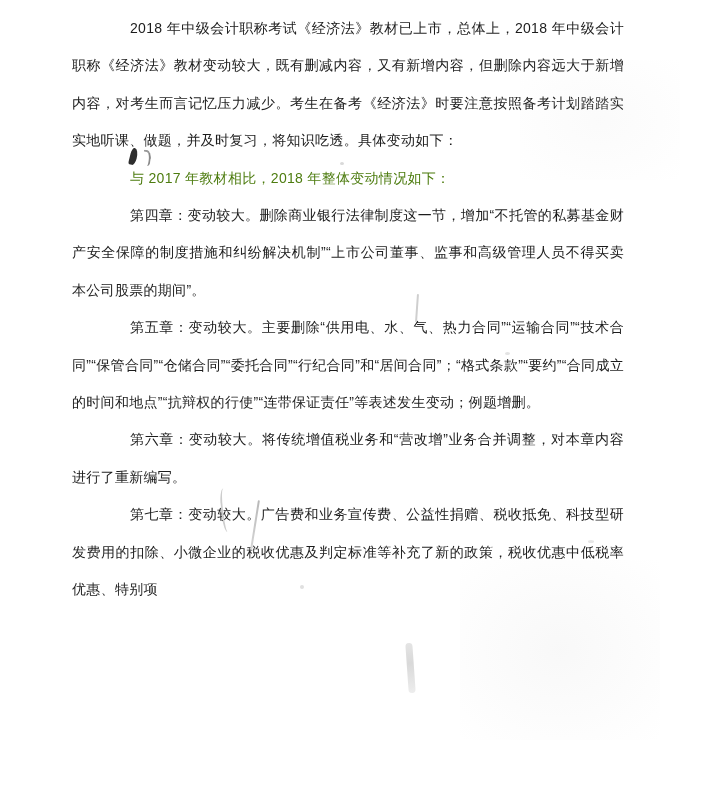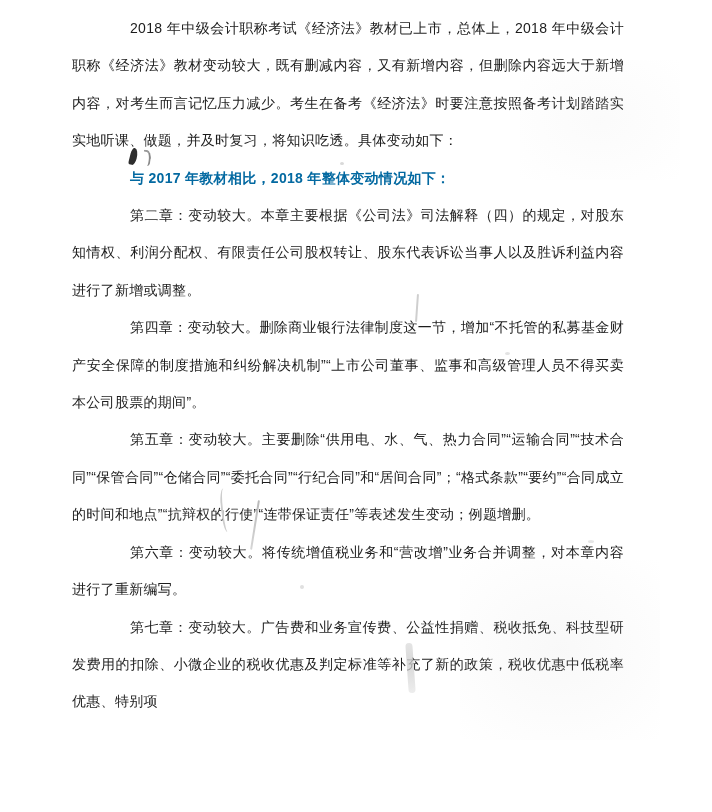--- a/index.html
+++ b/index.html
@@ -27,22 +27,22 @@
     margin: 0;
     font-size: 14px;
     line-height: 37.4px;
     color: #1c1c1c;
     text-align: justify;
     text-indent: 58px;
     letter-spacing: 0.3px;
     word-break: break-all;
   }
   .para.bold {
-    font-weight: bold;
-    color: #0369a1;
+    font-weight: normal;
+    color: #4d7c0f;
   }
   
   .artifact { position: absolute; pointer-events: none; }
   .ink-blob {
     left: 130px; top: 148px; width: 7px; height: 17px;
     background: #2e2e2e;
     border-radius: 60% 90% 70% 30%;
     transform: rotate(14deg);
   }
   .ink-stroke {
@@ -91,21 +91,20 @@
   }
 </style>
 </head>
 <body>
 
 <div class="page" style="background: rgb(255, 255, 255);">
 
   <div class="content" id="paragraph-container" style="color: rgb(28, 28, 28);">
       <p class="para">2018 年中级会计职称考试《经济法》教材已上市，总体上，2018 年中级会计职称《经济法》教材变动较大，既有删减内容，又有新增内容，但删除内容远大于新增内容，对考生而言记忆压力减少。考生在备考《经济法》时要注意按照备考计划踏踏实实地听课、做题，并及时复习，将知识吃透。具体变动如下：</p>
       <p class="para bold">与 2017 年教材相比，2018 年整体变动情况如下：</p>
-      <p class="para">第二章：变动较大。本章主要根据《公司法》司法解释（四）的规定，对股东知情权、利润分配权、有限责任公司股权转让、股东代表诉讼当事人以及胜诉利益内容进行了新增或调整。</p>
       <p class="para">第四章：变动较大。删除商业银行法律制度这一节，增加“不托管的私募基金财产安全保障的制度措施和纠纷解决机制”“上市公司董事、监事和高级管理人员不得买卖本公司股票的期间”。</p>
       <p class="para">第五章：变动较大。主要删除“供用电、水、气、热力合同”“运输合同”“技术合同”“保管合同”“仓储合同”“委托合同”“行纪合同”和“居间合同”；“格式条款”“要约”“合同成立的时间和地点”“抗辩权的行使”“连带保证责任”等表述发生变动；例题增删。</p>
       <p class="para">第六章：变动较大。将传统增值税业务和“营改增”业务合并调整，对本章内容进行了重新编写。</p>
       <p class="para">第七章：变动较大。广告费和业务宣传费、公益性捐赠、税收抵免、科技型研发费用的扣除、小微企业的税收优惠及判定标准等补充了新的政策，税收优惠中低税率优惠、特别项</p>
     </div>
 
   <div class="artifact wash-top-right"></div>
   <div class="artifact wash-bottom-right"></div>
   <div class="artifact ink-blob"></div>
   <div class="artifact ink-stroke"></div>

